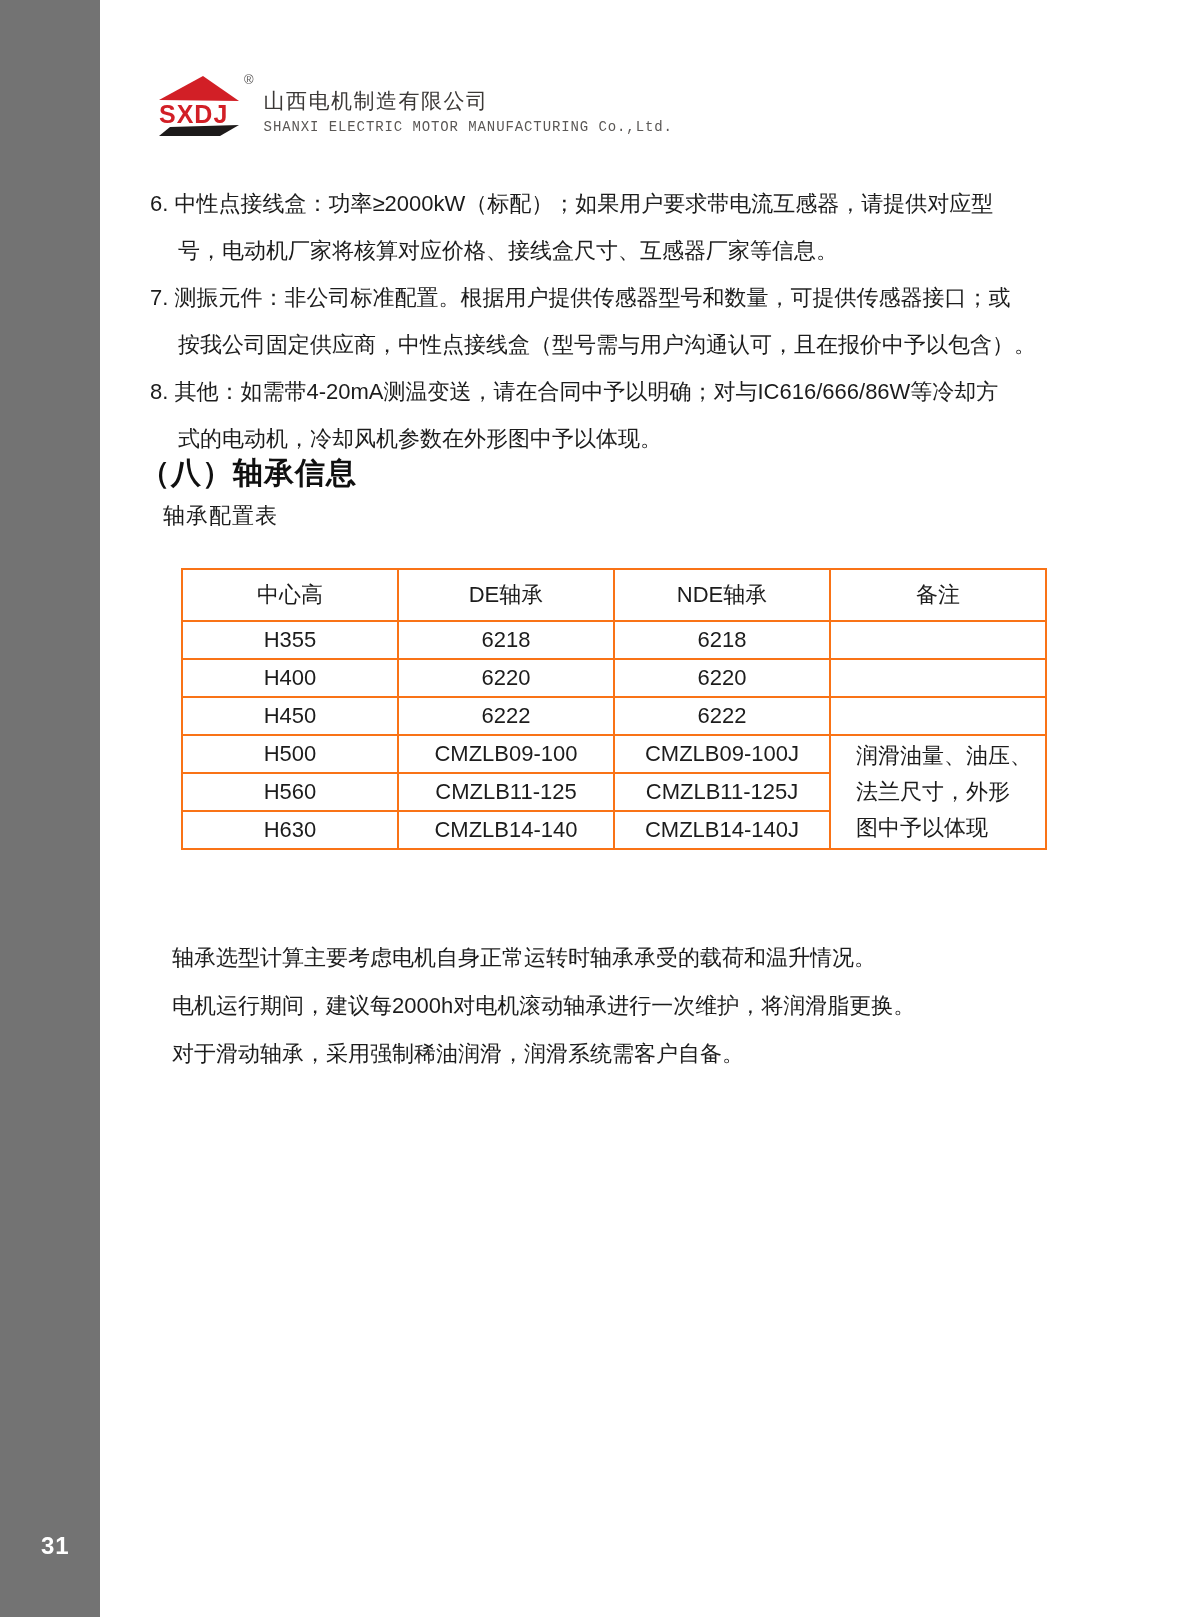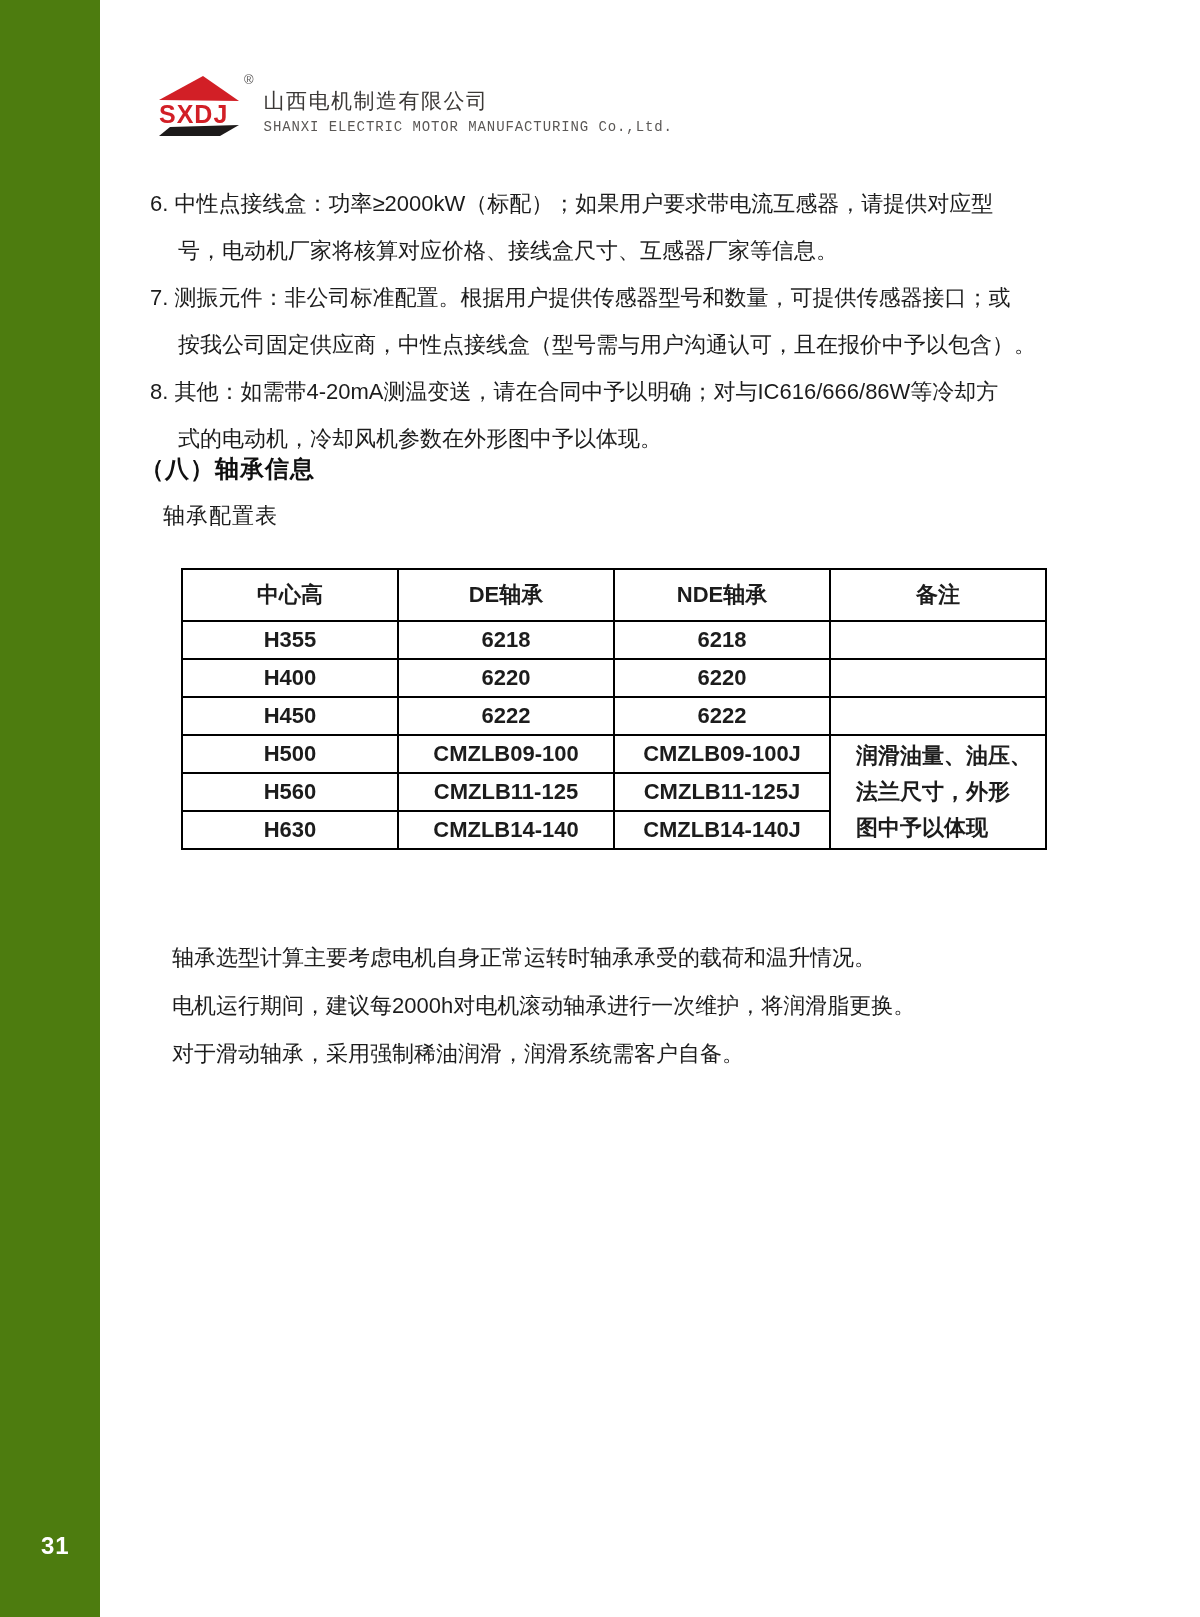--- a/index.html
+++ b/index.html
@@ -3,39 +3,39 @@
 <meta charset="utf-8">
 <style>
   html,body{margin:0;padding:0;background:#e8e8e8;}
   .page{
     position:relative;width:1200px;height:1617px;background:#ffffff;
     margin:0 auto;overflow:hidden;
     font-family:"Liberation Sans","DejaVu Sans",sans-serif;
     color:#1c1c1c;
   }
   
-  .sidebar{position:absolute;left:0;top:0;width:100px;height:1617px;background:#4d7c0f;}
+  .sidebar{position:absolute;left:0;top:0;width:100px;height:1617px;background:#737373;}
   .page-number{position:absolute;left:41px;top:1532px;color:#ffffff;font-size:24px;font-weight:bold;letter-spacing:1px;}
   
   .brand{position:absolute;left:158px;top:73px;display:flex;align-items:flex-start;}
   .emblem{width:82px;height:63px;flex:0 0 auto;}
   .reg{font-size:13px;color:#595757;margin:0 10px 0 4px;line-height:13px;}
   .brand-text{margin-top:14px;}
   .brand-cn{font-size:21px;letter-spacing:1.5px;color:#3b3836;font-weight:500;white-space:nowrap;}
   .brand-en{font-size:14px;letter-spacing:0.9px;color:#5a5755;margin-top:4px;white-space:nowrap;font-family:Liberation Mono, monospace;}
   
   .list{position:absolute;left:150px;top:180px;width:980px;font-size:22px;line-height:47px;}
   .list .cont{padding-left:28px;}
   .line{white-space:nowrap;}
   
-  .heading{position:absolute;left:140px;top:453px;font-size:24px;font-weight:bold;color:#101010;letter-spacing:1px;text-align:right;}
+  .heading{position:absolute;left:140px;top:453px;font-size:30px;font-weight:bold;color:#101010;letter-spacing:1px;text-align:right;}
   .caption{position:absolute;left:163px;top:501px;font-size:22px;letter-spacing:1px;}
   
   .btable{position:absolute;left:181px;top:568px;width:864px;border-collapse:collapse;table-layout:fixed;font-size:22px;color:#1c1c1c;}
-  .btable th,.btable td{border:2px solid #000000;text-align:center;font-weight:bold;padding:0;}
+  .btable th,.btable td{border:2px solid #f97316;text-align:center;font-weight:normal;padding:0;}
   .btable tr{height:38px;}
   .btable tr.hrow{height:52px;}
   .remark-cell{text-align:left !important;padding-left:25px !important;line-height:36px;white-space:pre-line;vertical-align:middle;}
   
   .notes{position:absolute;left:172px;top:934px;font-size:22px;line-height:48px;}
   .notes p{margin:0;white-space:nowrap;}
 </style>
 </head>
 <body>
 

